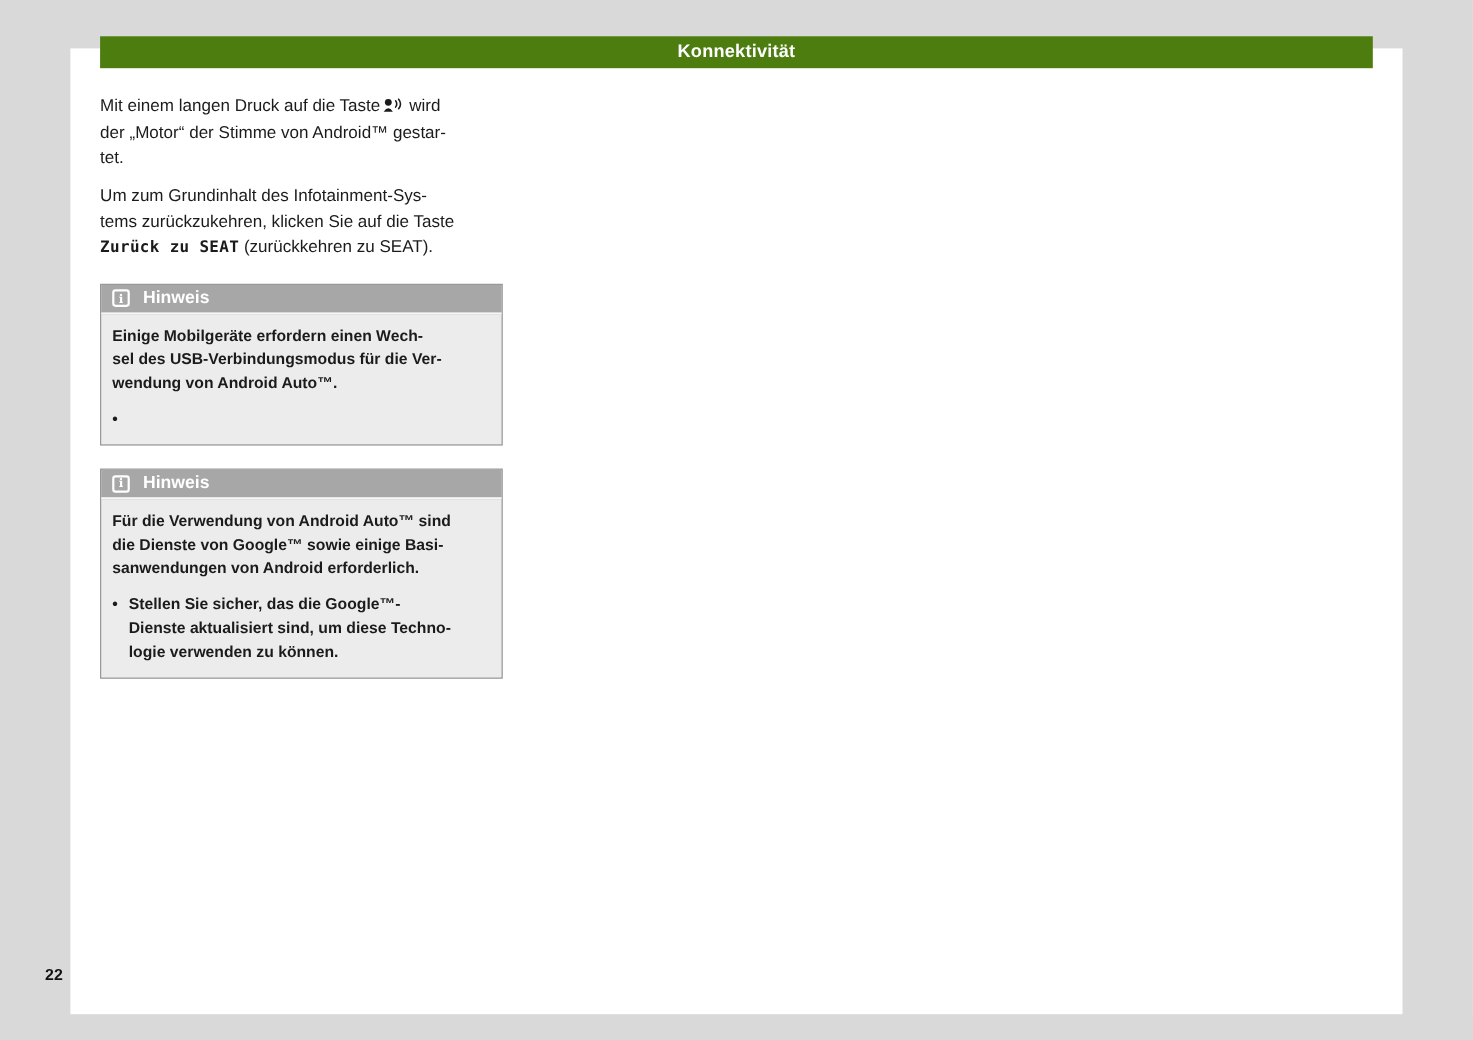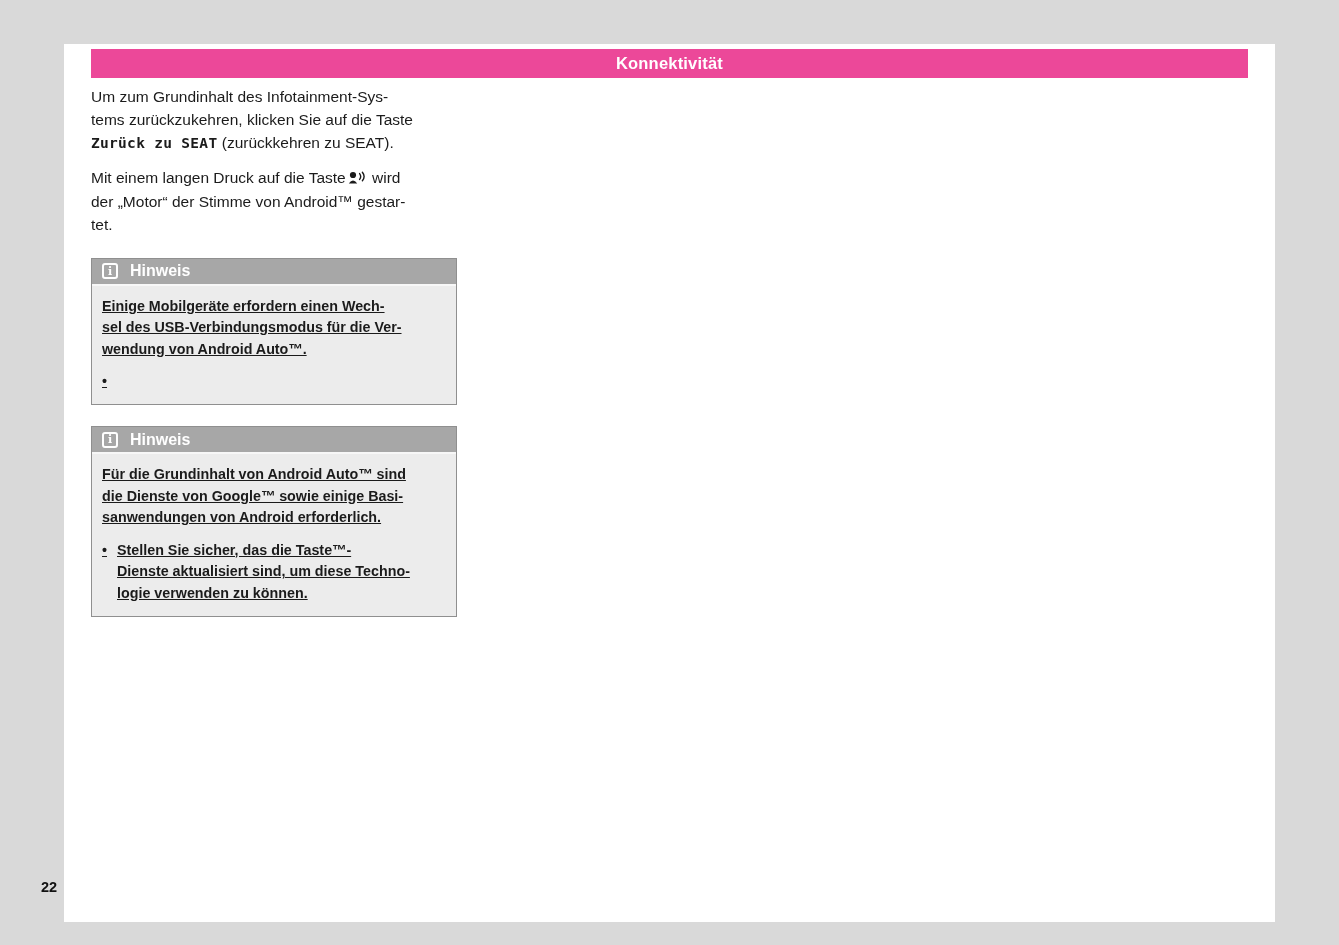--- a/index.html
+++ b/index.html
@@ -7,22 +7,22 @@
     width:1339px;height:945px;position:relative;overflow:hidden;
     background:#d9d9d9;
     font-family:"Liberation Sans", sans-serif;
     color:#1b1b1b;
   }
   .page{
     position:absolute;left:64px;top:44px;width:1211px;height:878px;
     background:#ffffff;
   }
   .header-bar{
-    position:absolute;left:91px;top:49px;width:1157px;height:29px;
-    background:#ec4899;color:#ffffff;
+    position:absolute;left:91px;top:33px;width:1157px;height:29px;
+    background:#4d7c0f;color:#ffffff;
     display:flex;align-items:center;justify-content:center;
     font-size:16.5px;font-weight:bold;letter-spacing:0.2px;
   }
   .content{
     position:absolute;left:91px;top:86px;width:375px;
     font-size:15.5px;line-height:1.47;
   }
   p.body{white-space:pre-line;margin:0 0 13px 0;}
   .voice-icon{
     display:inline-block;vertical-align:-1px;margin:0 2px;
@@ -45,21 +45,21 @@
   }
   .info-icon{
     flex:none;width:16px;height:16px;box-sizing:border-box;
     border:2px solid #ffffff;border-radius:3px;
     display:flex;align-items:center;justify-content:center;
     font-family:"DejaVu Serif", serif;font-size:11px;font-weight:bold;
     line-height:1;
   }
   .note-body{
     padding:10px 8px 12px 10px;
-    font-weight:bold;font-size:14.3px;line-height:1.5;text-decoration:underline;
+    font-weight:bold;font-size:14.3px;line-height:1.5;
   }
   .note-lead{white-space:pre-line;margin:0 0 11px 0;}
   .bullet-row{display:flex;}
   .bullet{flex:none;width:15px;}
   .bullet-text{white-space:pre-line;}
   .page-number{
     position:absolute;left:41px;top:879px;
     font-size:14.5px;font-weight:bold;color:#111;
   }
 </style>
@@ -67,32 +67,32 @@
 <body>
 
 <div class="page"></div>
 
 <div class="header-bar">
   <span>Konnektivität</span>
 </div>
 
 <div class="content">
 
-  <p class="body"><span>Um zum Grundinhalt des Infotainment-Sys-
-tems zurückzukehren, klicken Sie auf die Taste
-</span><span class="mono-btn">Zurück zu SEAT</span><span> (zurückkehren zu SEAT).</span></p>
-
   <p class="body"><span>Mit einem langen Druck auf die Taste</span><span class="voice-icon"><svg width="18" height="13" viewBox="0 0 18 13">
           <circle cx="5" cy="4" r="3.1" fill="#1b1b1b"></circle>
           <path d="M0.8 12.5 Q5 6.5 9.2 12.5 Z" fill="#1b1b1b"></path>
           <path d="M11.6 2.6 q2.2 2.9 0 5.8" stroke="#1b1b1b" stroke-width="1.4" fill="none" stroke-linecap="round"></path>
           <path d="M14.4 1.2 q3.4 4.3 0 8.6" stroke="#1b1b1b" stroke-width="1.4" fill="none" stroke-linecap="round"></path>
         </svg></span><span> wird
 der „Motor“ der Stimme von Android™ gestar-
 tet.</span></p>
+
+  <p class="body"><span>Um zum Grundinhalt des Infotainment-Sys-
+tems zurückzukehren, klicken Sie auf die Taste
+</span><span class="mono-btn">Zurück zu SEAT</span><span> (zurückkehren zu SEAT).</span></p>
 
   <div class="note">
     <div class="note-header">
       <span class="info-icon">
           <span>i</span>
         </span>
       <span>Hinweis</span>
     </div>
     <div class="note-body">
       <p class="note-lead">Einige Mobilgeräte erfordern einen Wech-
@@ -105,26 +105,26 @@
   </div>
 
   <div class="note">
     <div class="note-header">
       <span class="info-icon">
           <span>i</span>
         </span>
       <span>Hinweis</span>
     </div>
     <div class="note-body">
-      <p class="note-lead">Für die Grundinhalt von Android Auto™ sind
+      <p class="note-lead">Für die Verwendung von Android Auto™ sind
 die Dienste von Google™ sowie einige Basi-
 sanwendungen von Android erforderlich.</p>
       <div class="bullet-row">
         <span class="bullet">•</span>
-        <span class="bullet-text">Stellen Sie sicher, das die Taste™-
+        <span class="bullet-text">Stellen Sie sicher, das die Google™-
 Dienste aktualisiert sind, um diese Techno-
 logie verwenden zu können.</span>
       </div>
     </div>
   </div>
 
 </div>
 
 <div class="page-number">22</div>
 

